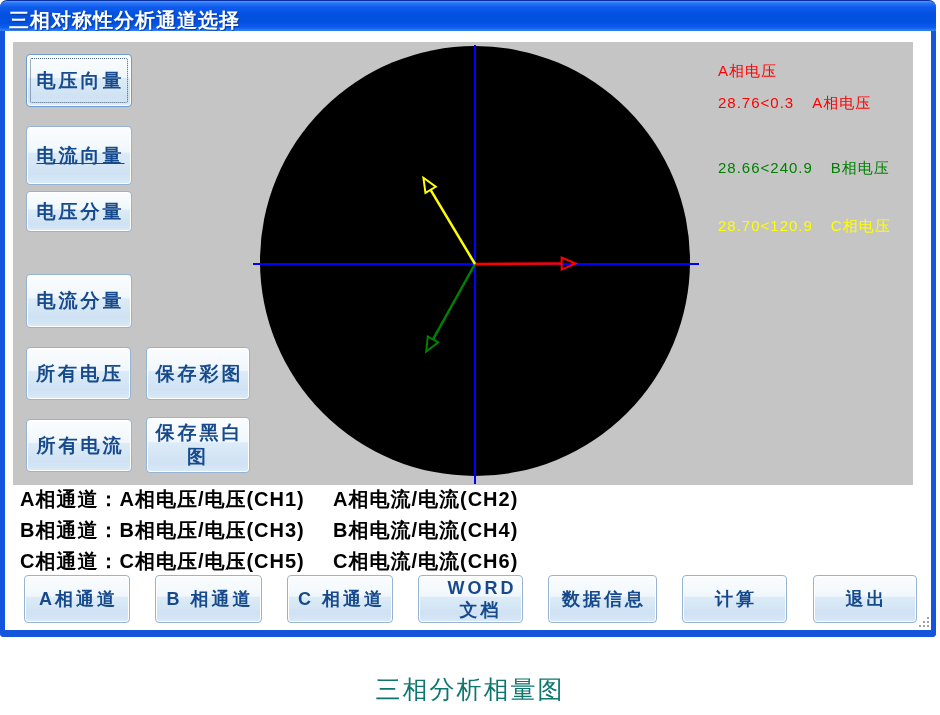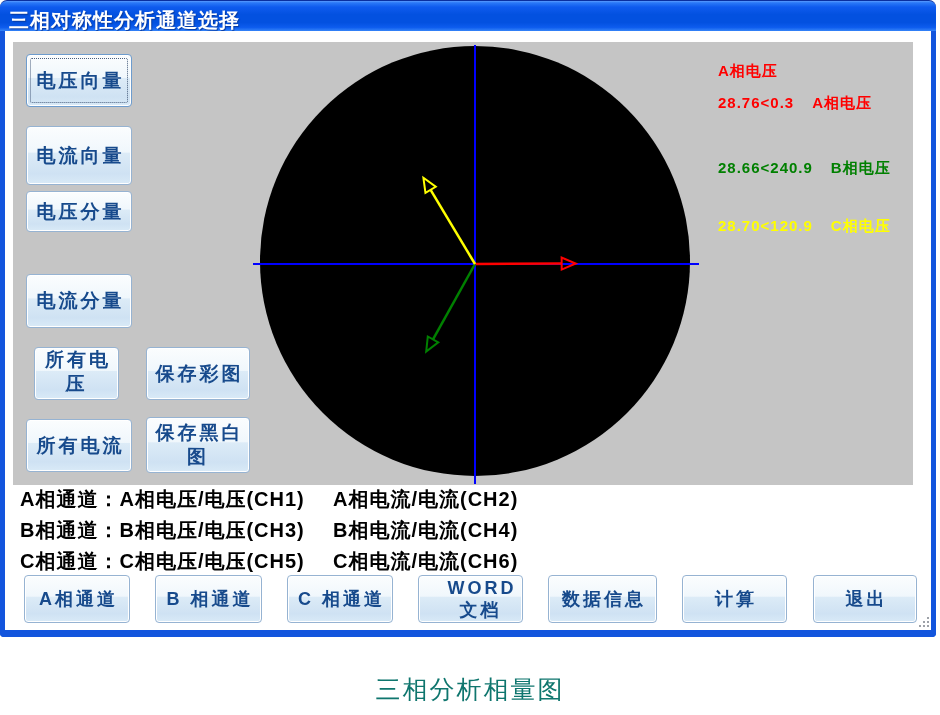--- a/index.html
+++ b/index.html
@@ -45,21 +45,21 @@
     line-height:1.25;cursor:pointer;
     font-family:"Liberation Sans","DejaVu Sans",sans-serif;
   }
   .btn.small-font{font-size:18px;}
   .btn.focused{border-color:#6d9cce;}
   .btn.focused::after{
     content:"";position:absolute;left:3px;top:3px;right:3px;bottom:3px;
     border:1px dotted #4a5f7e;border-radius:2px;
   }
   
-  .legend-item{position:absolute;font-size:15px;font-weight:bold;white-space:nowrap;letter-spacing:1px;}
+  .legend-item{position:absolute;font-size:15px;font-weight:normal;white-space:nowrap;letter-spacing:1px;}
   .legend-item .name{margin-left:18px;}
   
   .chan-row{
     position:absolute;left:20px;width:880px;height:30px;line-height:30px;
     color:#000000;font-size:20px;font-weight:bold;white-space:nowrap;letter-spacing:1px;
   }
   .chan-row .col1{display:inline-block;width:313px;}
   
   .caption{
     position:absolute;left:0;top:673px;width:940px;text-align:center;
@@ -70,24 +70,24 @@
 </head>
 <body>
 
 <div class="titlebar">
   <div class="titlebar-text">三相对称性分析通道选择</div>
 </div>
 <div class="frame"></div>
 <div class="gray-panel"></div>
 
 <div class="btn focused" style="left:26px;top:54px;width:106px;height:53px;">电压向量</div>
-<div class="btn" style="left:26px;top:126px;width:106px;height:59px;">电流向量</div>
+<div class="btn" style="left:26px;top:126px;width:106px;height:59px;text-decoration:underline;">电流向量</div>
 <div class="btn" style="left:26px;top:191px;width:106px;height:41px;">电压分量</div>
 <div class="btn" style="left:26px;top:274px;width:106px;height:54px;">电流分量</div>
-<div class="btn" style="left:34px;top:347px;width:85px;height:53px;font-family:Liberation Mono, monospace;">所有电压</div>
+<div class="btn" style="left:26px;top:347px;width:105px;height:53px;">所有电压</div>
 <div class="btn" style="left:26px;top:419px;width:106px;height:53px;">所有电流</div>
 <div class="btn" style="left:146px;top:347px;width:104px;height:53px;">保存彩图</div>
 <div class="btn" style="left:146px;top:417px;width:104px;height:56px;">保存黑白图</div>
 
 <svg id="phasor-svg" style="left:240px;top:42px;" width="470" height="446">
   <circle cx="235" cy="219" r="215" fill="#000000"></circle>
 <line x1="13" y1="222" x2="459" y2="222" stroke="#0000ff" stroke-width="2"></line>
     <line x1="235" y1="3" x2="235" y2="442" stroke="#0000ff" stroke-width="2"></line>
     <line x1="235" y1="222" x2="321.658812086162" y2="221.54625137436918" stroke="#ff0000" stroke-width="2.5"></line>
     <polygon points="335.658620177626,221.4729478807293 321.69022786915053,227.54616912785374 321.6273963031735,215.5463336208846" fill="none" stroke="#ff0000" stroke-width="2"></polygon>

